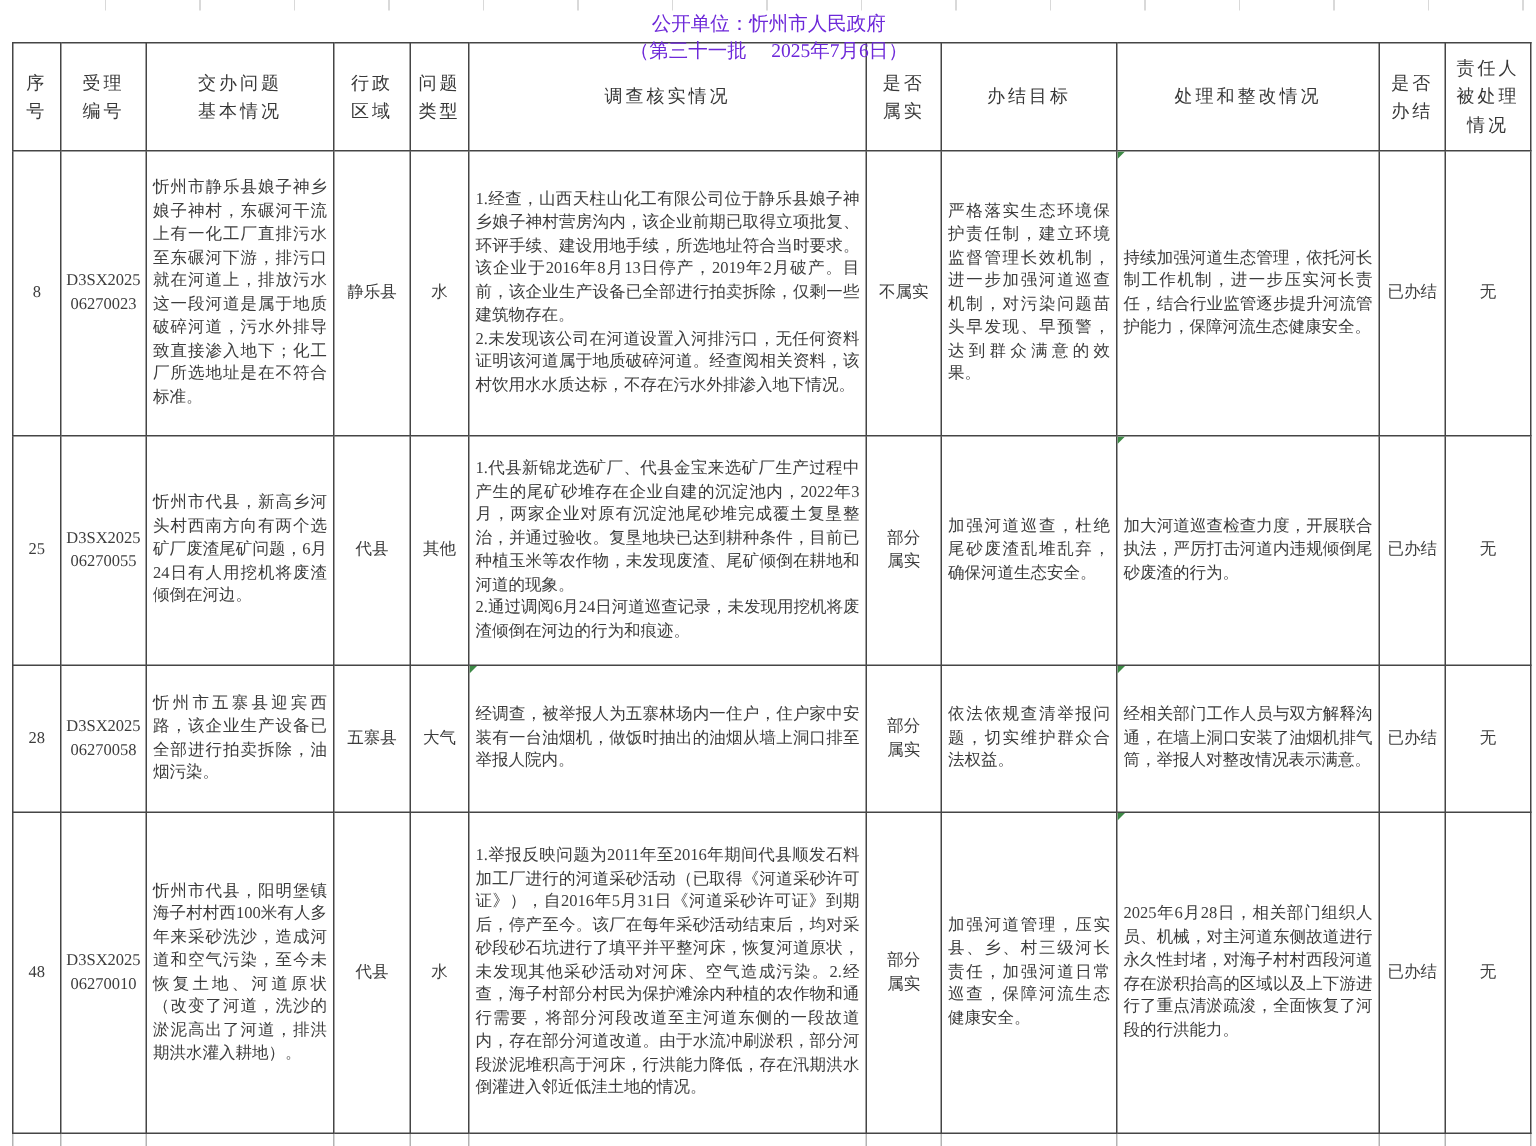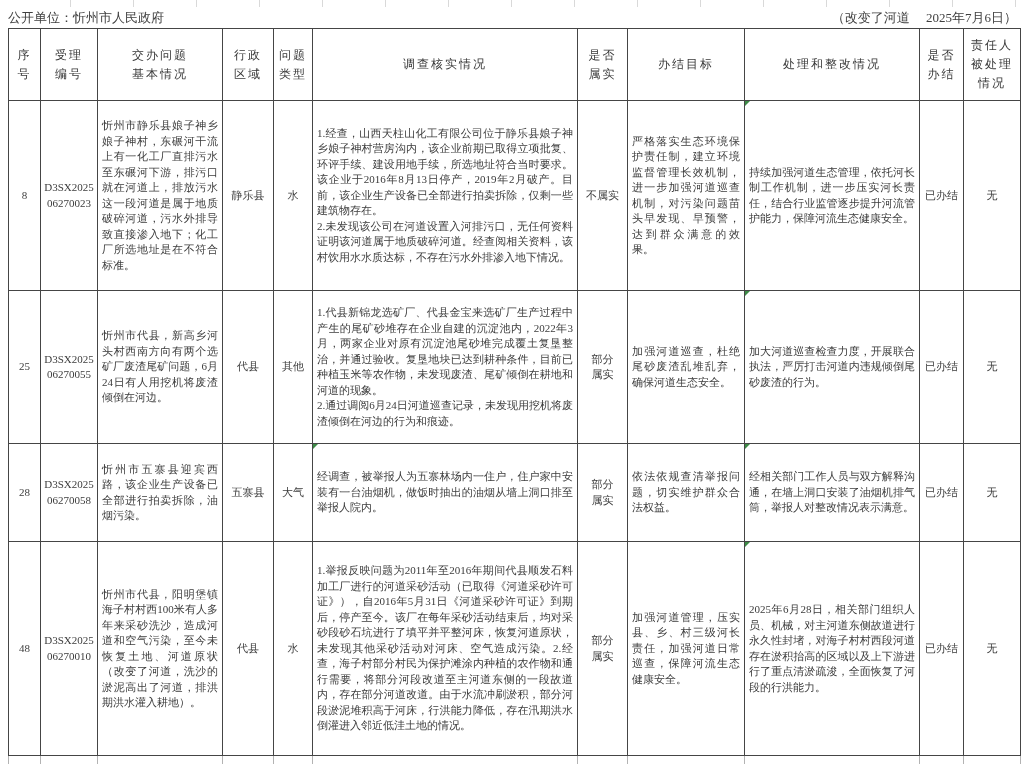--- a/index.html
+++ b/index.html
@@ -7,21 +7,21 @@
   body {
     width:1024px; height:764px; overflow:hidden; background:#ffffff;
     font-family:"Liberation Serif","DejaVu Serif",serif; color:#3c3c3c;
   }
   .grid-strip {
     height:7px; width:1013px; margin-left:8px;
     background: repeating-linear-gradient(90deg, #ffffff 0 62px, #d9d9d9 62px 63px);
   }
   .titlebar {
     display:flex; justify-content:space-between; align-items:center;
-    height:21px; padding:0 7px 0 8px; font-size:13px; color:#404040;
+    height:21px; padding:0 7px 0 8px; font-size:13px; color:#6d28d9;flex-direction:column;
   }
   table.main {
     border-collapse:collapse; table-layout:fixed; width:1013px; margin-left:8px;
   }
   th, td {
     border:1px solid #454545; white-space:pre-line; overflow:hidden;
     vertical-align:middle; font-weight:normal;
   }
   th {
     font-size:12px; letter-spacing:2px; line-height:19px; text-align:center; color:#383838;
@@ -41,21 +41,21 @@
 </style>
 </head>
 <body>
 
 <div>
 
   <div class="grid-strip"></div>
 
   <div class="titlebar">
     <span>公开单位：忻州市人民政府</span>
-    <span>（改变了河道　 2025年7月6日）</span>
+    <span>（第三十一批　 2025年7月6日）</span>
   </div>
 
   <table class="main">
     <colgroup>
       <col style="width:32px">
         <col style="width:57px">
         <col style="width:125px">
       <col style="width:51px">
         <col style="width:39px">
         <col style="width:265px">

